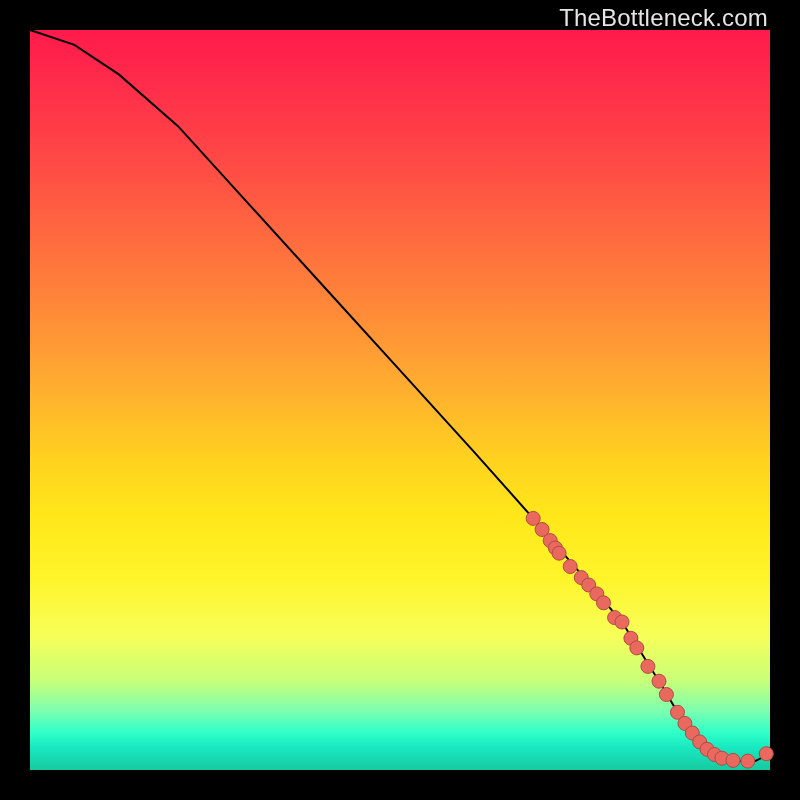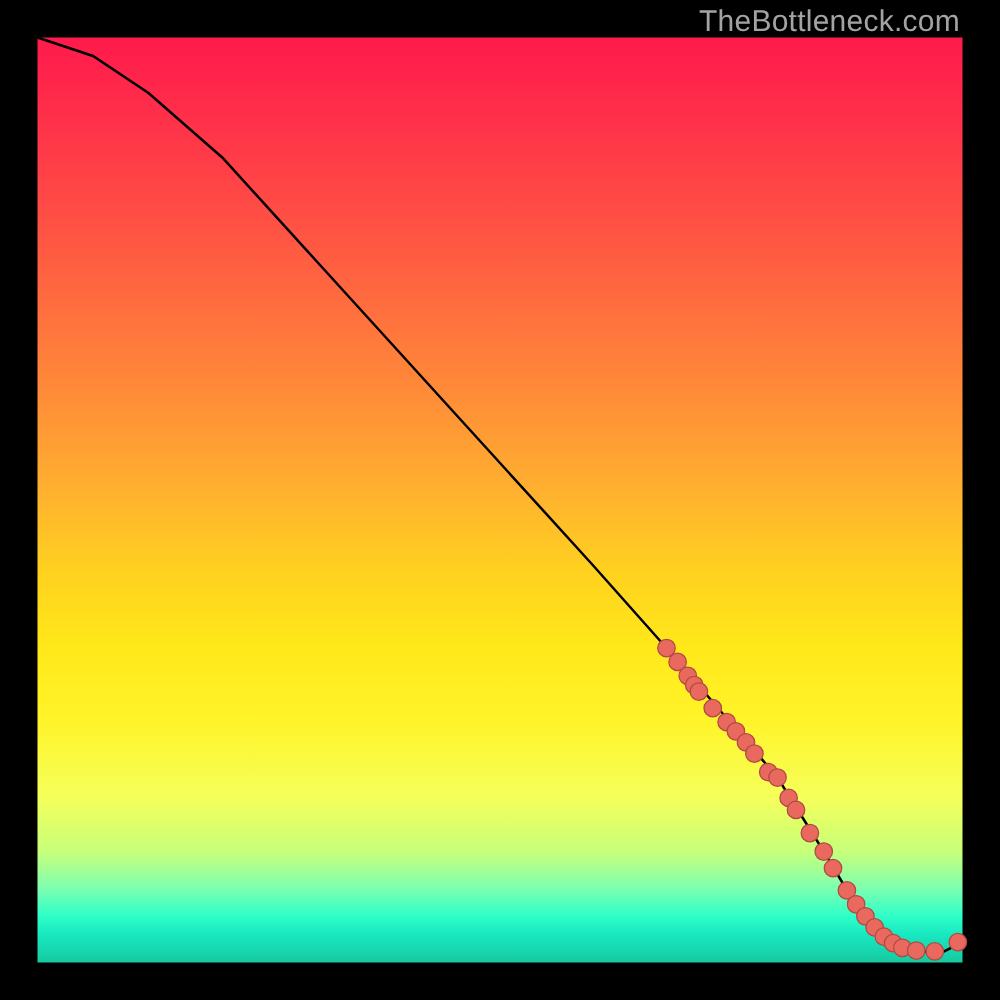--- a/index.html
+++ b/index.html
@@ -39,21 +39,21 @@
       #7dffb0 92%,
       #2effc8 95%,
       #18e8c0 97%,
       #17c9a0 100%
     );
   }
   .watermark {
     position: absolute;
     top: 4px;
     right: 32px;
-    color: #a3a3a3;
+    color: #e5e5e5;
     font-size: 24px;
     font-weight: 400;
     letter-spacing: 0.2px;
     user-select: none;
   }
   svg.curve {
     position: absolute;
     left: 0;
     top: 0;
     width: 740px;

